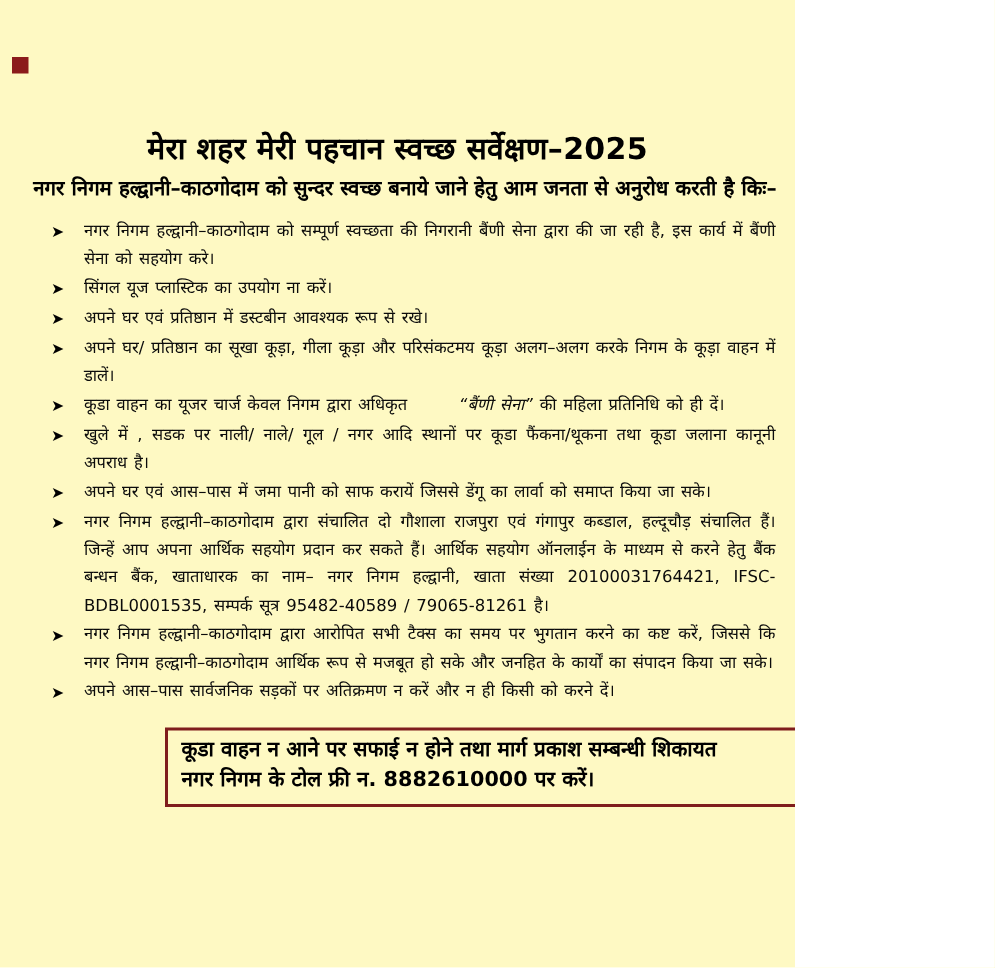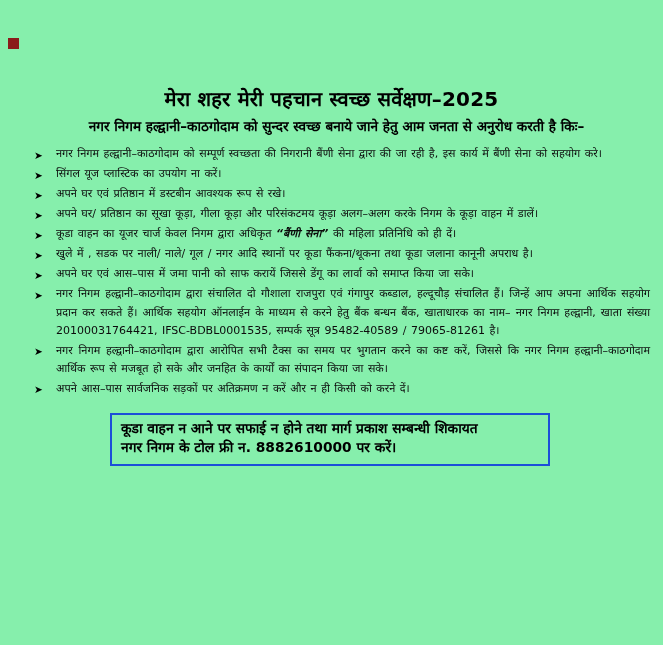--- a/index.html
+++ b/index.html
@@ -2,21 +2,21 @@
 <html><head>
 <meta charset="utf-8">
 <style>
   html,body { margin:0; padding:0; background:#ffffff; }
   body {
     width:663px; height:645px;
     font-family:"DejaVu Sans", sans-serif;
     color:#0b0b0b;
     -webkit-font-smoothing:antialiased;
   }
-  .page { position:relative; width:663px; height:645px; overflow:hidden; background:#86efac; }
+  .page { position:relative; width:530px; height:645px; overflow:hidden; background:#fef9c3; }
 
   .corner-mark {
     position:absolute; left:8px; top:38px;
     width:11px; height:11px; background:#8B1B1B;
   }
 
   .titles { padding-top:86px; text-align:center; font-weight:bold; color:#000; }
   .title-line { font-size:20px; line-height:27px; letter-spacing:0.2px; }
 
   .intro {
@@ -39,26 +39,26 @@
     padding-top:0.5px;
     color:#000;
   }
   .bt {
     margin:0; flex:1;
     font-size:11px;
     line-height:18.5px;
     text-align:justify;
     word-spacing:1px;
   }
-  .em-quote { font-weight:bold; font-style:italic; }
+  .em-quote { font-weight:normal; font-style:italic;margin-left:30px; }
 
   .notice-box {
     margin:14px 4px 0 110px;
     width:440px;
-    border:2px solid #1d4ed8;
+    border:2px solid #7f1d1d;
     padding:4px 9px 6px 9px;
     font-weight:bold;
     font-size:13.8px;
     line-height:19.5px;
     color:#000;
     box-sizing:border-box;
   }
 </style>
 </head>
 <body>

